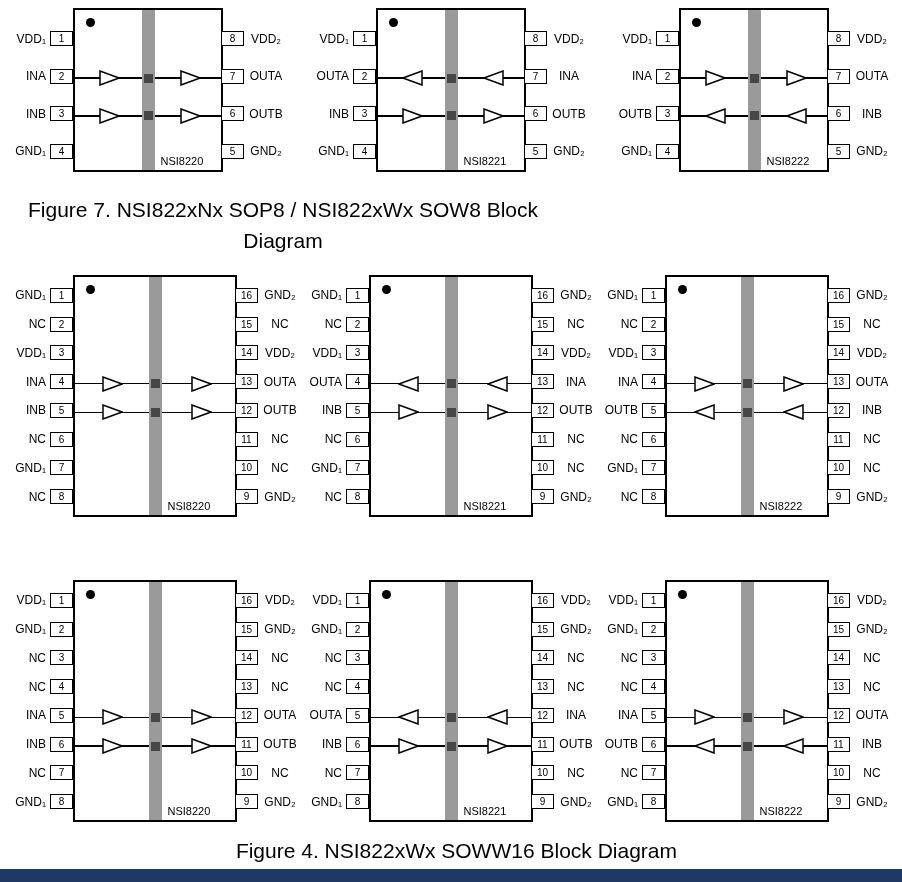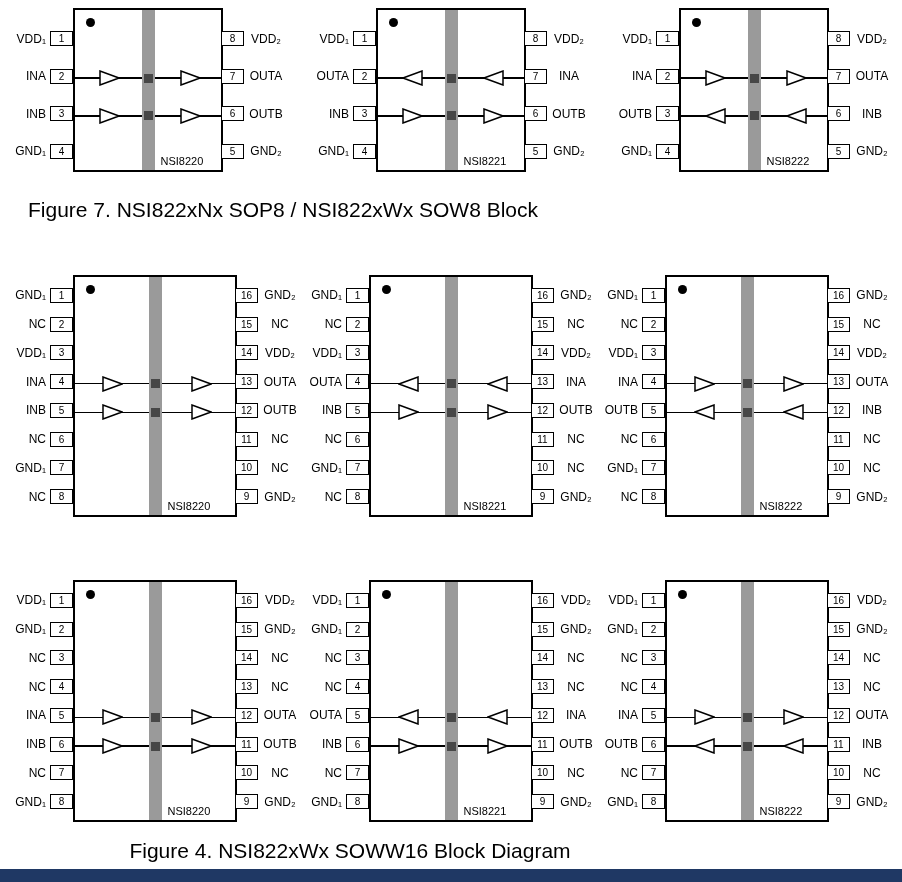--- a/index.html
+++ b/index.html
@@ -26,21 +26,21 @@
   .pin-label.left { text-align: right; }
   .pin-label.right { text-align: center; }
   .pin-box {
     position: absolute; border: 1.5px solid #000; box-sizing: border-box; background: #fff;
     font-size: 10px; display: flex; align-items: center; justify-content: center;
   }
 
   .caption { position: absolute; font-size: 21px; text-align: center; color: #000; }
   .caption-1 { top: 194px; left: 0; width: 566px; line-height: 31px; }
   .caption-3 { top: 533px; left: 0; width: 672px; }
-  .caption-4 { top: 839px; left: 12px; width: 676px; }
+  .caption-4 { top: 839px; left: 1px; width: 676px; text-align: right; }
 
   .footer-bar { position: absolute; left: 0; bottom: 0; width: 100%; height: 13px; }
 </style>
 </head>
 <body>
 
 <div class="page">
 
   <div class="chip-row" id="chip-row-0">
       <div class="chip-assembly" style="width: 276px; height: 164px;">
@@ -157,20 +157,21 @@
         <div class="pin-label right" style="left: 238px; width: 36px; top: 60.25px;">OUTA</div>
         <div class="pin-box" style="left: 211px; top: 98.25px; width: 23px; height: 15px;">6</div>
         <div class="pin-label right" style="left: 238px; width: 36px; top: 97.75px;">INB</div>
         <div class="pin-box" style="left: 211px; top: 135.75px; width: 23px; height: 15px;">5</div>
         <div class="pin-label right" style="left: 238px; width: 36px; top: 135.25px;">GND₂</div>
       </div>
     </div>
 
   <div class="caption caption-1">
     <div>Figure 7. NSI822xNx SOP8 / NSI822xWx SOW8 Block</div>
+    <div>Diagram</div>
   </div>
 
   <div class="chip-row" id="chip-row-1">
       <div class="chip-assembly" style="width: 290px; height: 242px;">
         <div class="chip-body" style="left: 63px; top: 0px; width: 164px; height: 242px;">
           <div class="pin1-dot" style="left: 11px; top: 8px;"></div>
           <div class="iso-barrier" style="left: 73.5px; width: 13px; background: rgb(154, 154, 154);"></div>
           <div class="signal-line" style="left: 0px; top: 105.825px; width: 160px; background: rgb(0, 0, 0);"></div>
           <div class="barrier-tick" style="left: 75.5px; top: 102.125px; width: 9px; height: 9px; background: rgb(71, 71, 71);"></div>
           <div class="buffer-tri" style="left: 27.25px; top: 98.625px; width: 21px; height: 16px;"><svg width="21" height="16">

